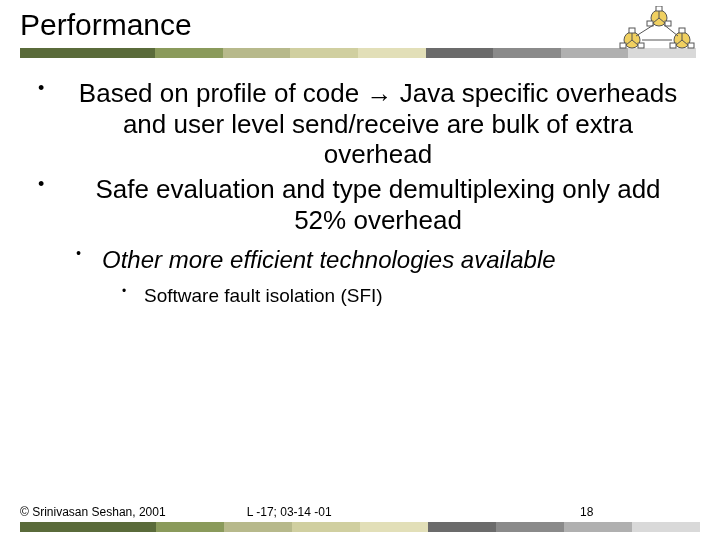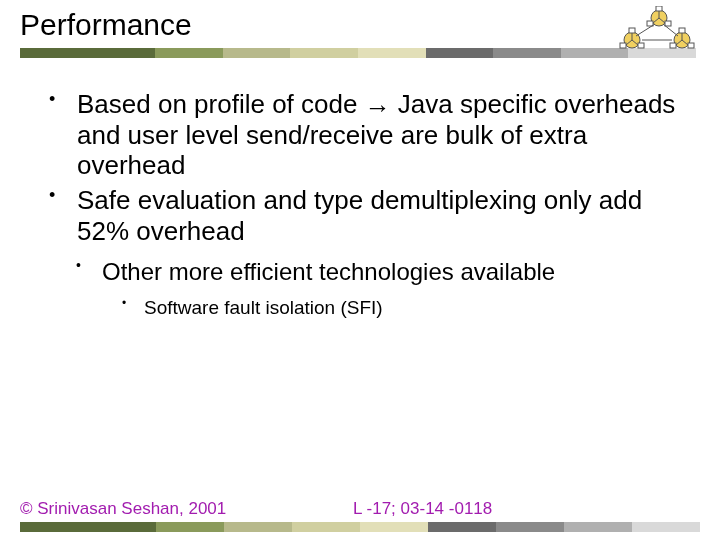--- a/index.html
+++ b/index.html
@@ -39,42 +39,44 @@
     height: 48px;
   }
   .content {
     position: absolute;
     top: 78px;
     left: 30px;
     right: 30px;
   }
   .l1 {
     list-style: none;
-    margin: 11px;
-    padding: 0;
+    margin: 0;
+    padding: 0;
+    text-align: center;
   }
   .l1 > li {
     position: relative;
     padding-left: 36px;
     font-size: 26px;
     line-height: 1.18;
     margin-bottom: 4px;
   }
   .l1 > li::before {
     content: "•";
     position: absolute;
     left: 8px;
     top: 0;
     font-size: 18px;
     color: #000;
   }
   .l2 {
     list-style: none;
     margin: 10px 0 0 0;
     padding: 0;
+    font-style: italic;
   }
   .l2 > li {
     position: relative;
     padding-left: 36px;
     font-size: 24px;
     line-height: 1.25;
     margin-bottom: 6px;
   }
   .l2 > li::before {
     content: "•";
@@ -107,27 +109,27 @@
   .footer {
     position: absolute;
     left: 20px;
     right: 20px;
     bottom: 8px;
   }
   .footer-row {
     display: flex;
     justify-content: space-between;
     align-items: baseline;
-    font-size: 17px;
-    color: #a21caf;
+    font-size: 12px;
+    color: #000000;
     margin-bottom: 3px;
   }
-  .footer-row .center { flex:1; text-align:right; }
+  .footer-row .center { flex:1; text-align:left; }
   .footer-row .left { flex:1; text-align:left; }
-  .footer-row .right { flex:1; text-align:left; }
+  .footer-row .right { flex:1; text-align:center; }
 </style>
 </head>
 <body>
 
 <div class="title-area">
   <h1 class="title">Performance</h1>
   <div class="color-bar">
     <span style="background:#5a6b3a"></span>
       <span style="background:#5a6b3a"></span>
     <span style="background:#8a9a5b"></span>

